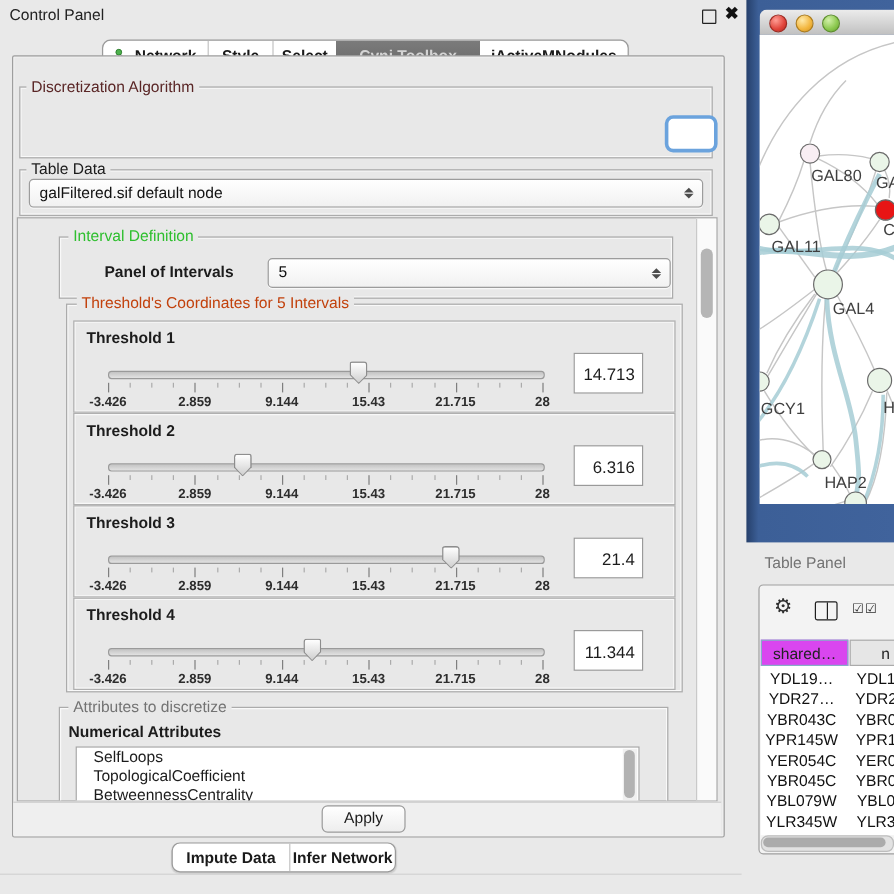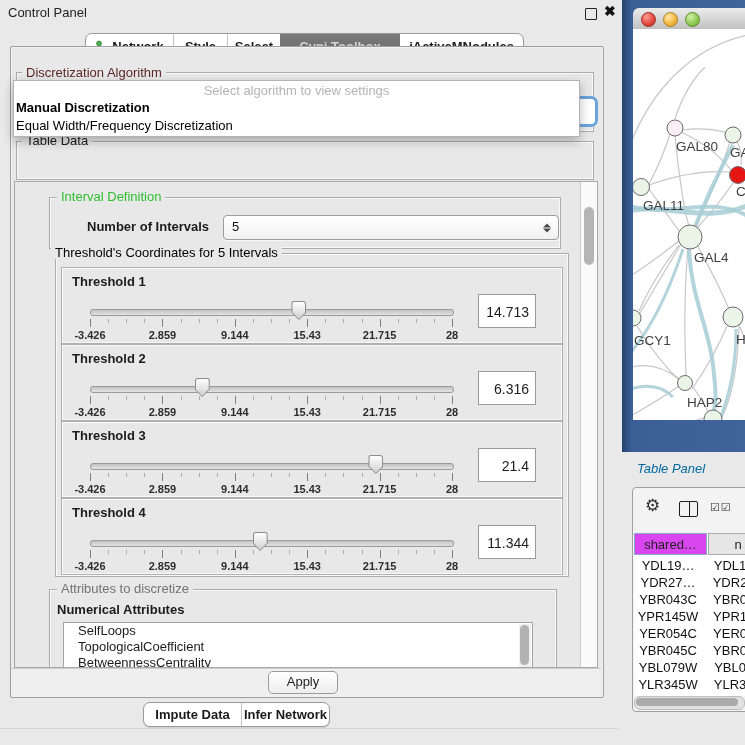--- a/index.html
+++ b/index.html
@@ -52,21 +52,21 @@
               border:1px solid #a8a8a8;overflow:hidden;}
   .vscroll{position:absolute;right:0;top:0;width:16px;height:100%;background:#fafafa;border-left:1px solid #c9c9c9;}
   .vscroll .thumb-v{position:absolute;left:3px;top:25px;width:10px;height:58px;border-radius:5px;background:#b5b5b5;}
 
   .int-grp{left:34px;top:15px;width:510px;height:50px;}
   .int-title{left:42px;top:8px;color:#2ebf2e;}
   .noi-label{left:72px;top:37px;font-weight:bold;}
   .noi-combo{left:208px;top:33px;width:326px;height:23px;}
 
   .thr-grp{left:40px;top:71px;width:512px;height:322px;}
-  .thr-title{left:36px;top:64px;color:#000000;}
+  .thr-title{left:49px;top:64px;color:#c2410c;}
 
   .th-row{position:absolute;left:46px;width:500px;height:75px;background:#e8e8e8;
           border:1px solid #b0b0b0;box-shadow:inset 0 0 0 1px rgba(255,255,255,.7);}
   .th-label{position:absolute;left:10px;top:6px;font-weight:bold;text-align:right;}
   .track{position:absolute;left:28px;top:41px;width:362px;height:5px;border:1px solid #9a9a9a;border-radius:3px;
          background:linear-gradient(#c3c3c3,#e2e2e2);}
   .tick{position:absolute;top:51px;width:1px;height:4px;background:#ababab;}
   .tick.major{height:8px;background:#7f7f7f;}
   .tick-labels span{position:absolute;top:61px;transform:translateX(-50%);font-size:11px;font-weight:bold;color:#2d2d2d;}
   .thumb{position:absolute;top:33px;width:15px;height:19px;}
@@ -97,21 +97,21 @@
   .net-titlebar{left:633px;top:8px;width:112px;height:21px;border-radius:6px 0 0 0;
                 background:linear-gradient(#ececec,#c0c0c0);border-bottom:1px solid #8f8f8f;}
   .light{position:absolute;top:4px;width:13px;height:13px;border-radius:50%;}
   .light.red{left:8px;background:radial-gradient(circle at 35% 30%,#ff9d94,#e0443a 60%,#b02c24);border:.5px solid #9e2b23;}
   .light.yellow{left:30px;background:radial-gradient(circle at 35% 30%,#ffe9a8,#f2b53c 60%,#cf9225);border:.5px solid #ad7d1e;}
   .light.green{left:52px;background:radial-gradient(circle at 35% 30%,#d2f0a8,#8bc84e 60%,#659f2f);border:.5px solid #5d8f2c;}
   .net-canvas{left:633px;top:29px;width:112px;height:391px;background:#fff;overflow:hidden;}
   .net-canvas svg{display:block;}
   .net-canvas text{font-family:"Liberation Sans",sans-serif;font-size:13.5px;fill:#3f3f3f;}
 
-  .tp-title{left:637px;top:461px;font-size:13px;color:#0369a1;font-style:italic;}
+  .tp-title{left:637px;top:461px;font-size:13px;color:#737373;}
   .tp-panel{left:632px;top:487px;width:120px;height:223px;background:#f3f3f3;
             border:1px solid #9f9f9f;border-radius:4px 0 0 4px;}
   .gear{left:645px;top:497px;font-size:17px;color:#2e2e2e;line-height:17px;}
   .colicon{left:679px;top:501px;width:17px;height:14px;border:1.7px solid #1e1e1e;border-radius:2px;}
   .colicon:before{content:"";position:absolute;left:50%;top:0;width:1.7px;height:100%;background:#1e1e1e;}
   .checks{left:710px;top:501px;font-size:11px;letter-spacing:1px;color:#2e2e2e;}
 
   .tbl-bg{left:634px;top:533px;width:111px;height:163px;background:#fff;}
   .hdr{position:absolute;top:533px;height:22px;line-height:22px;text-align:center;font-size:13px;color:#222;box-sizing:border-box;}
   .hdr.c1h{left:634px;width:73px;background:#d946ef;border:1px solid #85aec7;}
@@ -158,33 +158,35 @@
       <span>jActiveMNodules</span>
     </div>
   </div>
 
   <div class="abs outerbox"></div>
 
   <div class="abs grp algo-grp"></div>
   <div class="abs grp-title algo-title">Discretization Algorithm</div>
   <div class="abs focus-ring"></div>
 
-  <div class="abs popup">
-    <div class="hint">Select algorithm to view settings</div>
-    <div class="opt first">Manual Discretization</div>
-    <div class="opt">Equal Width/Frequency Discretization</div>
-  </div>
 
   <div class="abs grp td-grp"></div>
   <div class="abs grp-title td-title">Table Data</div>
+  <div class="abs combo td-combo">
+    <span>galFiltered.sif default node</span>
+    <span class="spin">
+        <i class="up"></i>
+        <i class="dn"></i>
+      </span>
+  </div>
 
   <div class="abs scrollpane">
     <div class="abs grp int-grp"></div>
     <div class="abs grp-title int-title">Interval Definition</div>
-    <div class="abs noi-label">Number of Intervals</div>
+    <div class="abs noi-label">Panel of Intervals</div>
     <div class="abs combo noi-combo">
       <span>5</span>
       <span class="spin">
           <i class="up"></i>
           <i class="dn"></i>
         </span>
     </div>
 
     <div class="abs grp thr-grp"></div>
     <div class="abs grp-title thr-title">Threshold's Coordinates for 5 Intervals</div>

